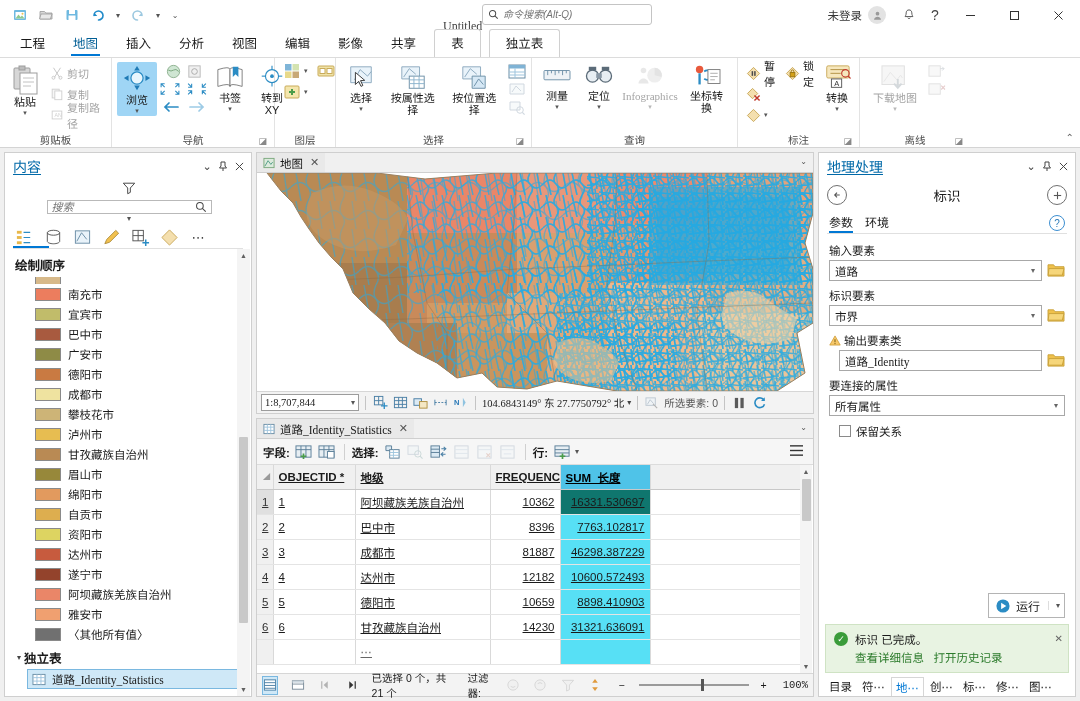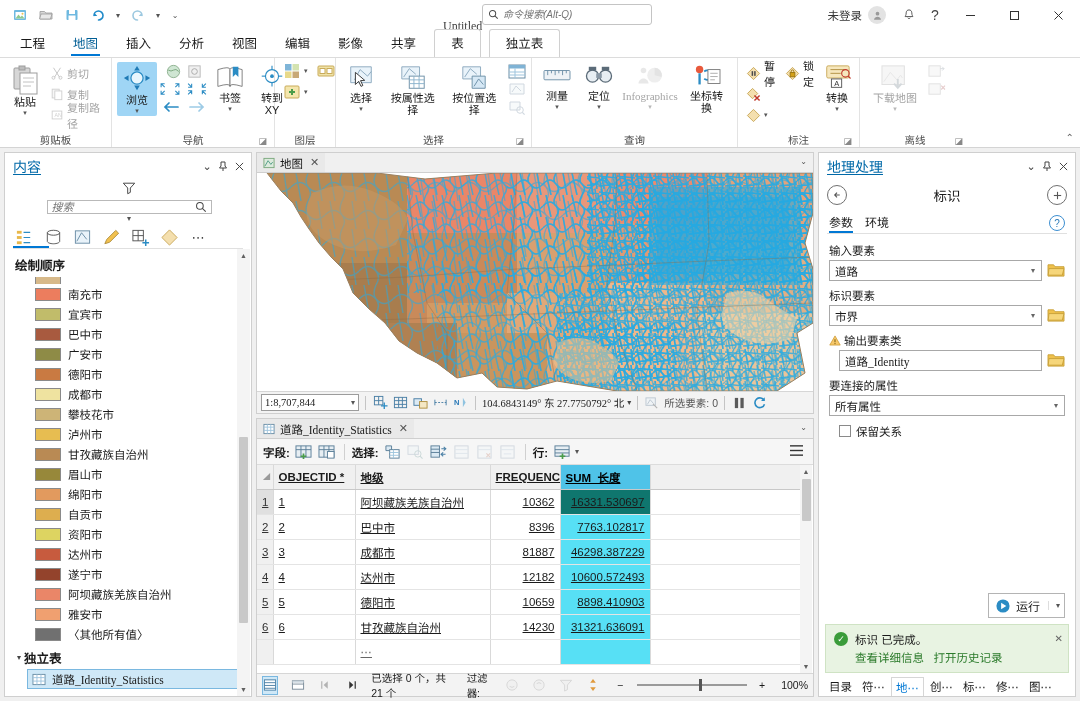--- a/index.html
+++ b/index.html
@@ -1374,21 +1374,21 @@
               <path d="M6 14 L3 10 L9 10Z" fill="#e09a3c"></path>
             </svg>
         </span>
         <span class="ts-text" style="margin-left:4px;cursor:pointer;">−</span>
         <div class="zoom-slider">
           <div class="zs-track">
             <div class="zs-thumb"></div>
           </div>
         </div>
         <span class="ts-text" style="cursor:pointer;">+</span>
-        <span class="ts-text" style="margin-left:4px;font-family:Liberation Sans, sans-serif;">100%</span>
+        <span class="ts-text" style="margin-left:4px;font-family:Liberation Mono, monospace;">100%</span>
       </div>
     </div>
 
     <div class="panel" id="geoproc">
       <div class="panel-head">
         <span class="panel-title uline">地理处理</span>
         <span class="pbtn">⌄</span>
         <span class="pbtn">
           <svg width="10" height="11" viewBox="0 0 10 11">
               <path d="M3 1h4v4l1.5 2H1.5L3 5Z" fill="none" stroke="#444" stroke-width="1"></path>

